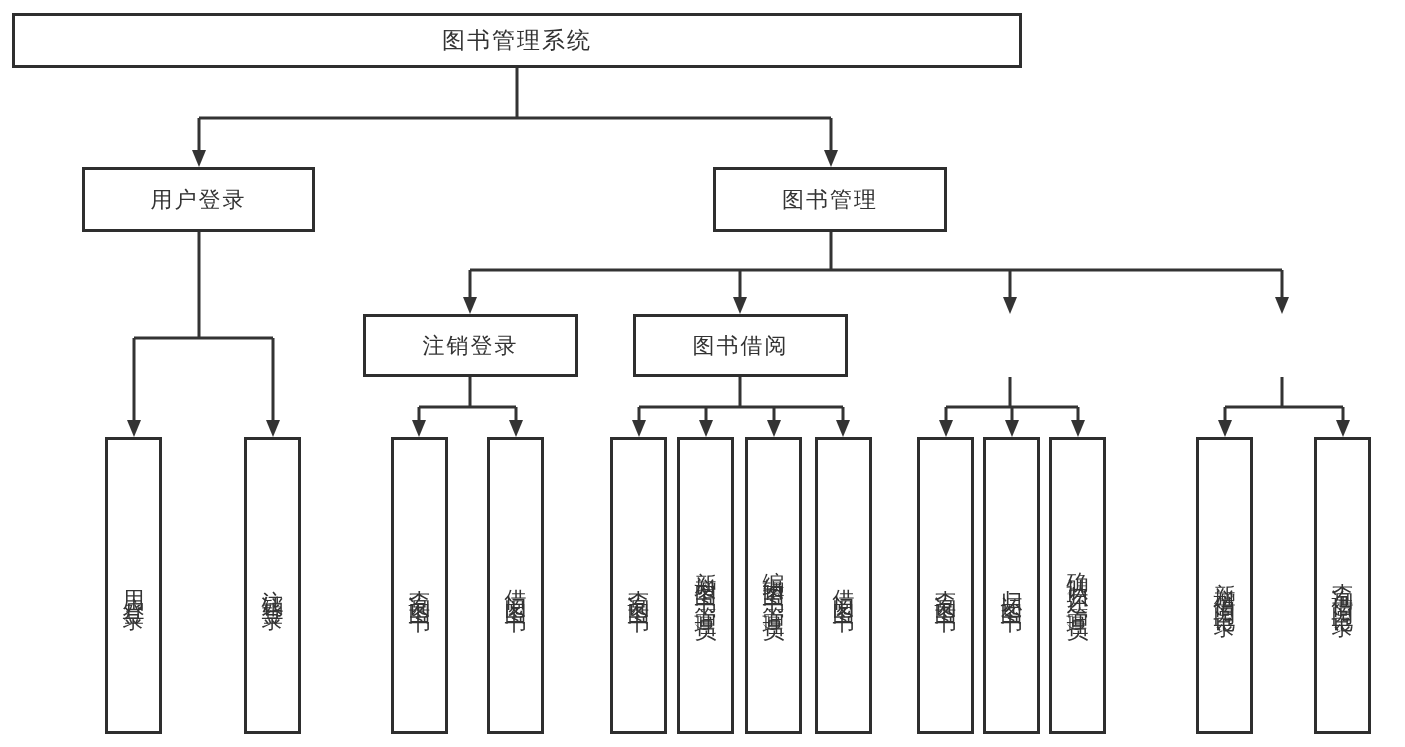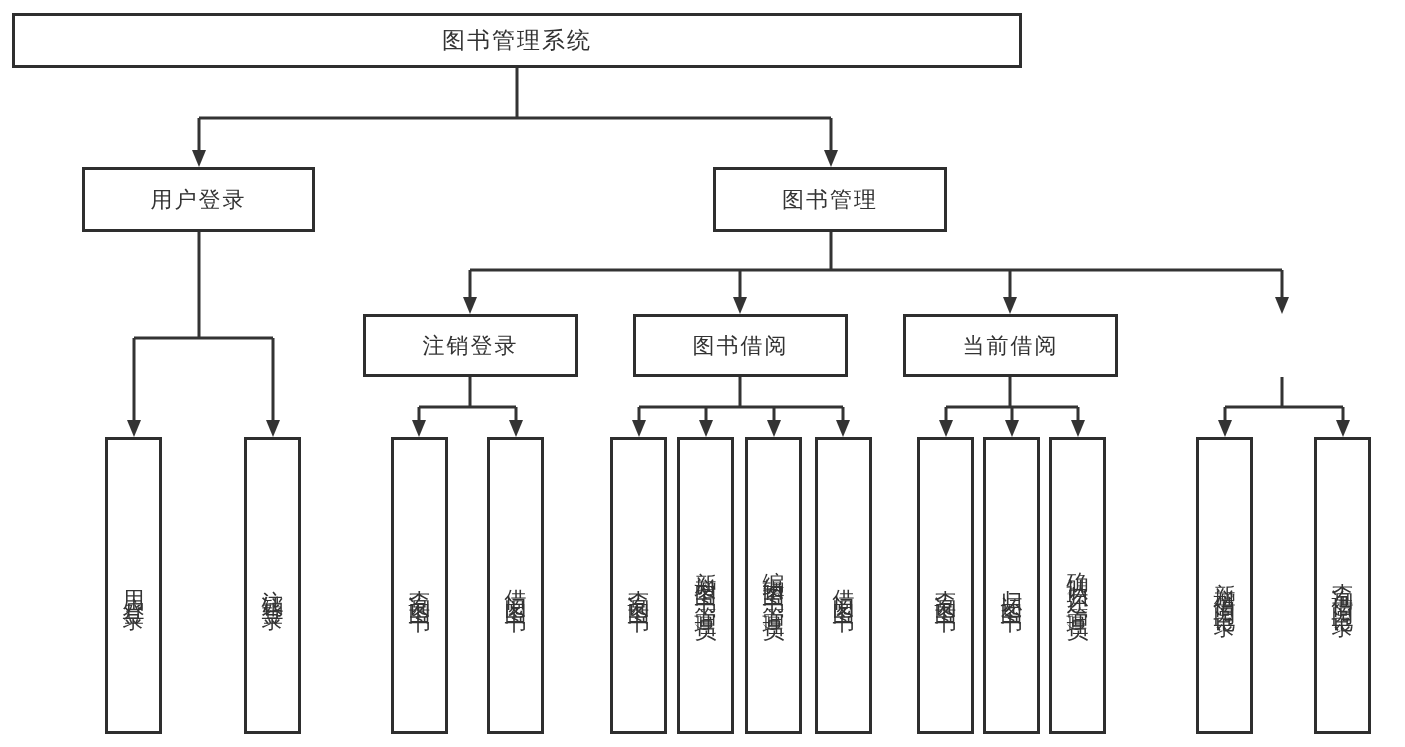--- a/index.html
+++ b/index.html
@@ -126,23 +126,20 @@
   <div class="node l2-1">
     <span>图书管理</span>
   </div>
 
   <div class="node l3-0">
     <span>注销登录</span>
   </div>
   <div class="node l3-1">
     <span>图书借阅</span>
   </div>
-  <div class="node l3-2">
-    <span>当前借阅</span>
-  </div>
 
   <div class="node leaf leaf-0">
     <span>用户登录</span>
   </div>
   <div class="node leaf leaf-1">
     <span>注销登录</span>
   </div>
 
   <div class="node leaf leaf-2">
     <span>查询图书</span>

